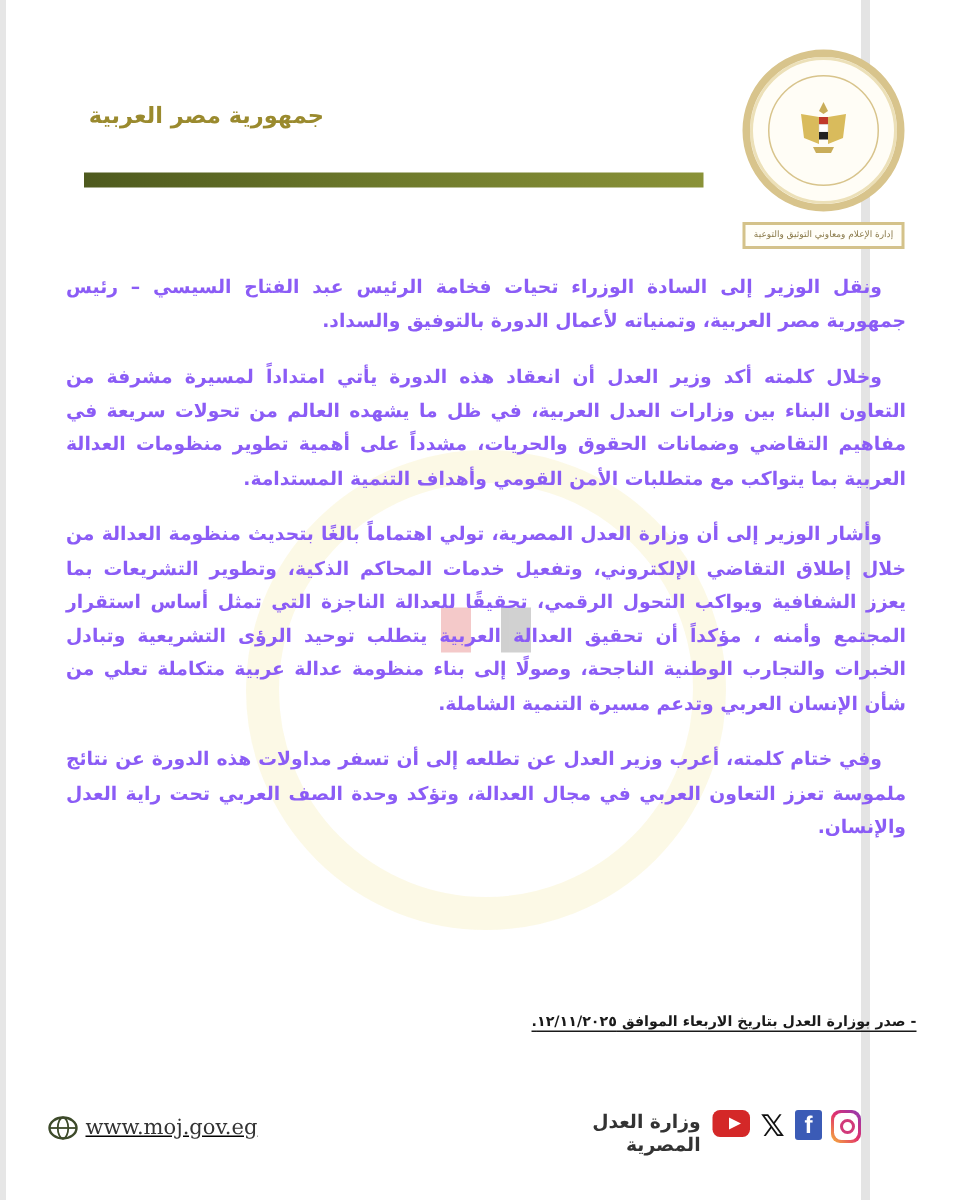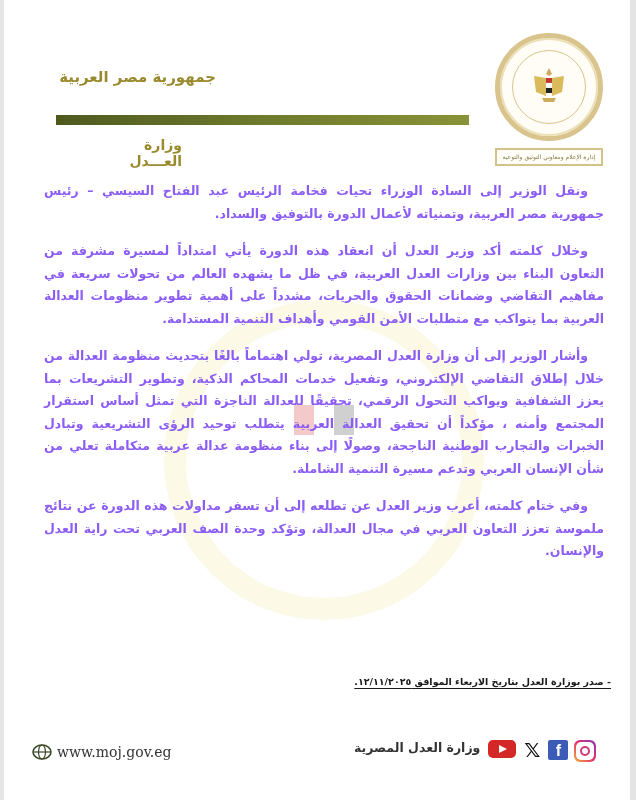--- a/index.html
+++ b/index.html
@@ -1,20 +1,20 @@
 <!DOCTYPE html>
 <html lang="ar"><head>
   <meta charset="utf-8">
   <style>
     * { box-sizing: border-box; margin: 0; padding: 0; }
     html, body { width: 636px; height: 800px; background: #ffffff; overflow: hidden; }
     body { font-family: "DejaVu Sans", sans-serif; position: relative; }
 
     .page {
-      position: absolute; left: 0; top: 0; width: 636px; height: 800px;
+      position: absolute; left: 0; top: 0; width: 580px; height: 800px;
       background: #ffffff;
       border-left: 4px solid #e6e6e6;
       border-right: 6px solid #e4e4e4;
     }
 
     
     .header { position: absolute; left: 0; top: 0; width: 636px; height: 175px; }
     .rep-title {
       position: absolute; left: 52px; top: 68px; width: 160px;
       font-size: 15px; font-weight: bold; color: #9a8a2e; direction: rtl; text-align: right;
@@ -71,21 +71,21 @@
     .para { text-indent: 16px; margin-bottom: 15px; }
 
     
     .issued {
       position: absolute; left: 345px; top: 676px; width: 262px;
       direction: rtl; text-align: right;
       font-size: 9.5px; font-weight: bold; color: #1a1a1a;
       text-decoration: underline; text-underline-offset: 3px;
     }
     .website {
-      position: absolute; left: 28px; top: 744px; display: flex; align-items: flex-end; gap: 5px;
+      position: absolute; left: 28px; top: 744px; display: flex; align-items: flex-end; gap: 5px; text-decoration: underline;
     }
     .website .globe { width: 20px; height: 16px; }
     .website-text {
       font-family: "DejaVu Serif", serif; font-size: 14px; color: #333333;
     }
     .socials {
       position: absolute; left: 350px; top: 740px; display: flex; align-items: flex-start; gap: 6px;
       direction: ltr;
     }
     .social-name {
@@ -115,21 +115,20 @@
     }
   </style>
 </head>
 <body>
 
 <div class="page">
 
   <div class="header">
     <div class="rep-title">جمهورية مصر العربية</div>
     <div class="header-bar"></div>
-    <div class="ministry-title">وزارة العـــدل</div>
 
     <div class="seal">
       <div class="seal-circle">
         <div class="seal-inner"></div>
         <svg class="seal-eagle" viewBox="0 0 34 40">
           <path d="M17 2 L20 8 L17 10 L14 8 Z" fill="#c9ad5a"></path>
           <path d="M2 10 L14 12 L14 30 L4 26 Z" fill="#d9bb5c"></path>
           <path d="M32 10 L20 12 L20 30 L30 26 Z" fill="#d9bb5c"></path>
           <rect x="14" y="12" width="6" height="5" fill="#c0392b"></rect>
           <rect x="14" y="17" width="6" height="5" fill="#ffffff" stroke="#ccc" stroke-width="0.3"></rect>

